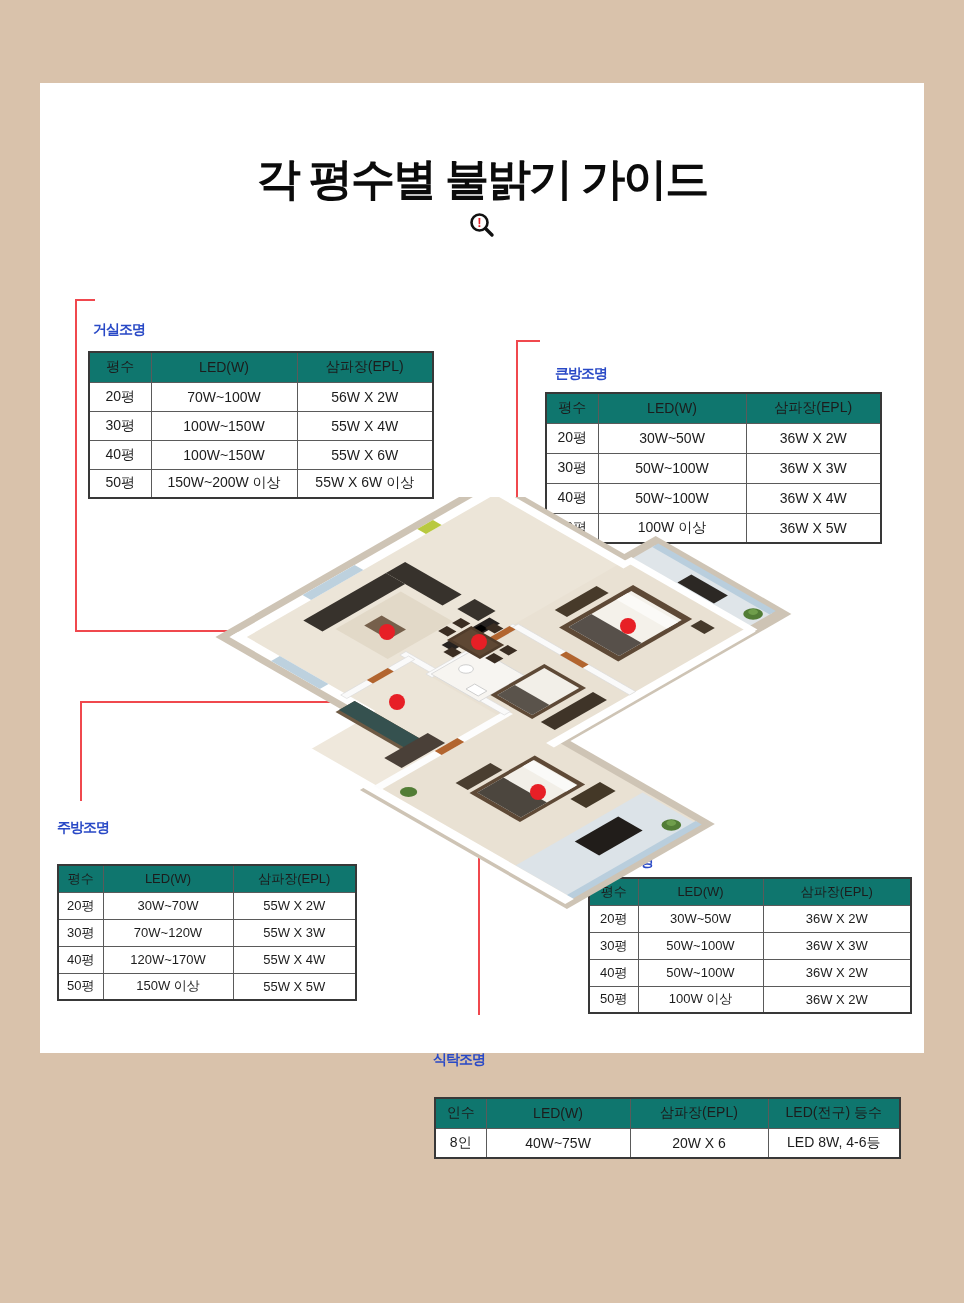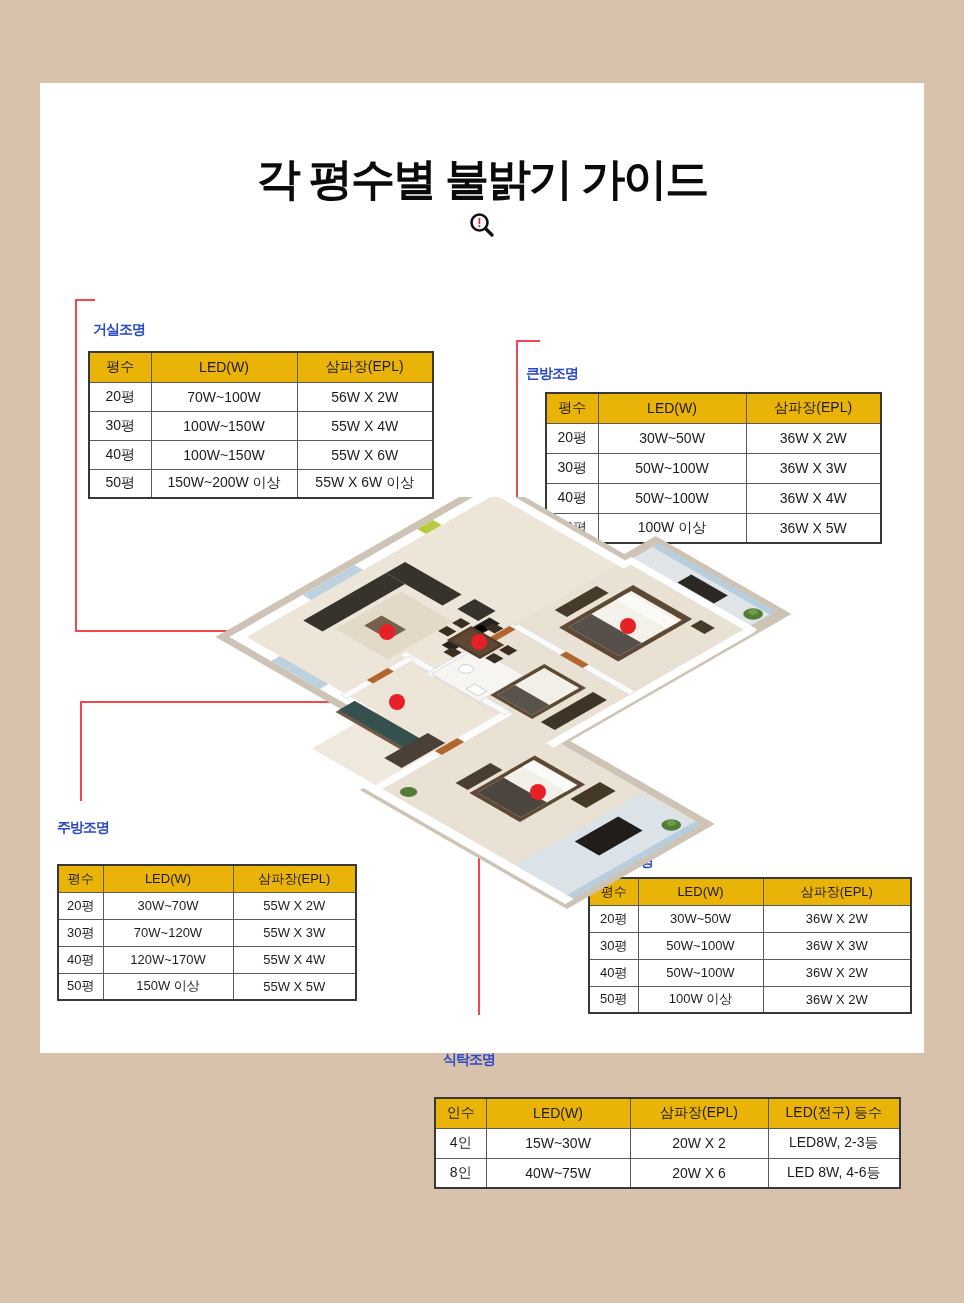--- a/index.html
+++ b/index.html
@@ -29,21 +29,21 @@
     position:absolute;font-size:14px;font-weight:bold;color:#2949c6;letter-spacing:-1px;
   }
   table.guide{
     position:absolute;border-collapse:collapse;background:#fff;
     border:2px solid #383838;table-layout:fixed;
   }
   table.guide th,table.guide td{
     border:1px solid #5a5a5a;text-align:center;vertical-align:middle;
     padding:0;color:#1c1c1c;font-weight:normal;letter-spacing:0;
   }
-  table.guide th{background:#eab308;}
+  table.guide th{background:#0f766e;}
   table.guide td{background:#ffffff;}
   .fs14 th,.fs14 td{font-size:14px;}
   .fs13 th,.fs13 td{font-size:13px;}
   .rh30 tr{height:30px;}
   .rh29 thead tr{height:30px;} .rh29 tbody tr{height:29px;}
   .rh27 tr{height:27px;}
 
   
   .seg{position:absolute;background:#f0484e;}
   .dot{
@@ -105,21 +105,21 @@
           <tr>
             <td>50평</td>
             <td>150W~200W 이상</td>
             <td>55W X 6W 이상</td>
           </tr>
         </tbody>
       </table>
   </div>
 
   <div class="section">
-    <div class="tbl-label" style="left:486px;top:282px;">큰방조명</div>
+    <div class="tbl-label" style="left:515px;top:282px;">큰방조명</div>
     <table class="guide fs14 rh30" style="left:505px;top:309px;width:335px;">
         <colgroup>
           <col style="width: 52px;">
           <col style="width: 148px;">
           <col style="width: 135px;">
         </colgroup>
         <thead>
           <tr>
             <th>평수</th>
             <th>LED(W)</th>
@@ -225,43 +225,37 @@
           <tr>
             <td>50평</td>
             <td>100W 이상</td>
             <td>36W X 2W</td>
           </tr>
         </tbody>
       </table>
   </div>
 
   <div class="section">
-    <div class="tbl-label" style="left:403px;top:968px;">식탁조명</div>
+    <div class="tbl-label" style="left:393px;top:968px;">식탁조명</div>
     <table class="guide fs14 rh30" style="left:394px;top:1014px;width:465px;">
         <colgroup>
           <col style="width: 51px;">
           <col style="width: 144px;">
           <col style="width: 138px;">
           <col style="width: 132px;">
         </colgroup>
         <thead>
           <tr>
             <th>인수</th>
             <th>LED(W)</th>
             <th>삼파장(EPL)</th>
             <th>LED(전구) 등수</th>
           </tr>
         </thead>
         <tbody>
-          <tr>
-            <td>4인</td>
-            <td>15W~30W</td>
-            <td>20W X 2</td>
-            <td>LED8W, 2-3등</td>
-          </tr>
           <tr>
             <td>8인</td>
             <td>40W~75W</td>
             <td>20W X 6</td>
             <td>LED 8W, 4-6등</td>
           </tr>
         </tbody>
       </table>
   </div>
 </div>

